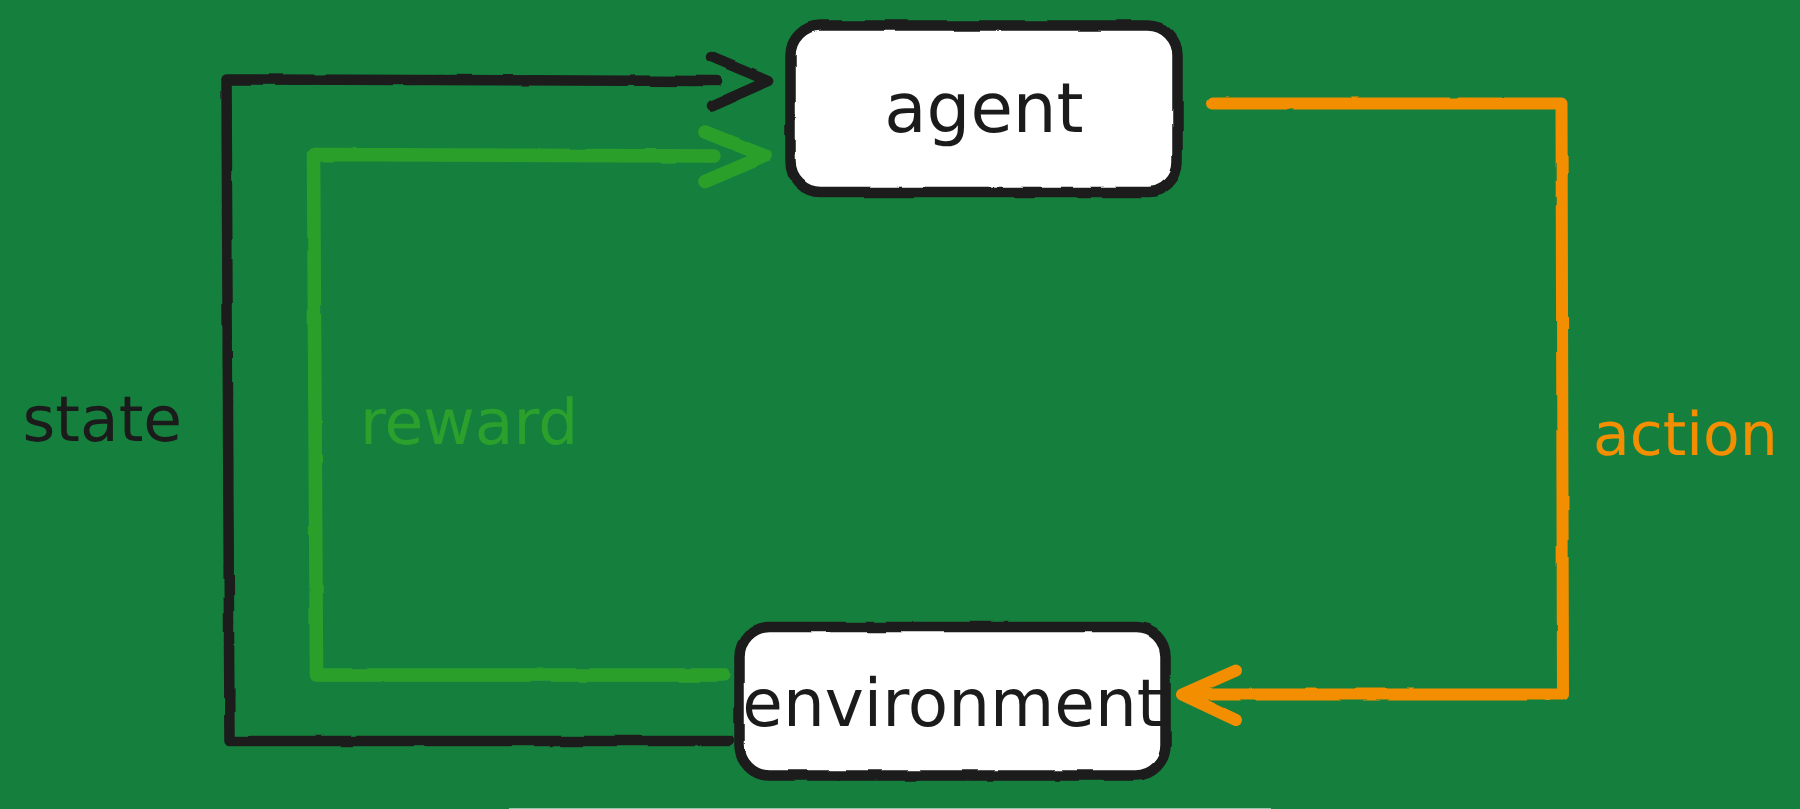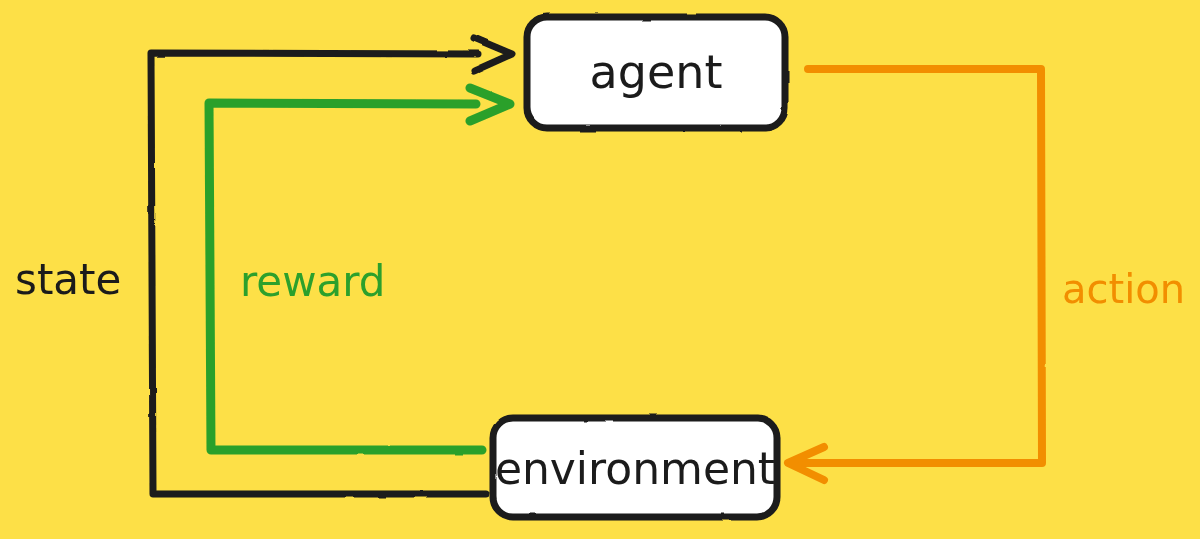--- a/index.html
+++ b/index.html
@@ -7,21 +7,21 @@
     padding: 0;
     background: #ffffff;
   }
   body {
     font-family: "DejaVu Sans", sans-serif;
   }
   #canvas {
     position: relative;
     width: 1200px;
     height: 539px;
-    background: #fde047;
+    background: #15803d;
     overflow: hidden;
   }
   #diagram-svg {
     position: absolute;
     left: 0;
     top: 0;
     width: 1200px;
     height: 539px;
   }
   .node-label {

